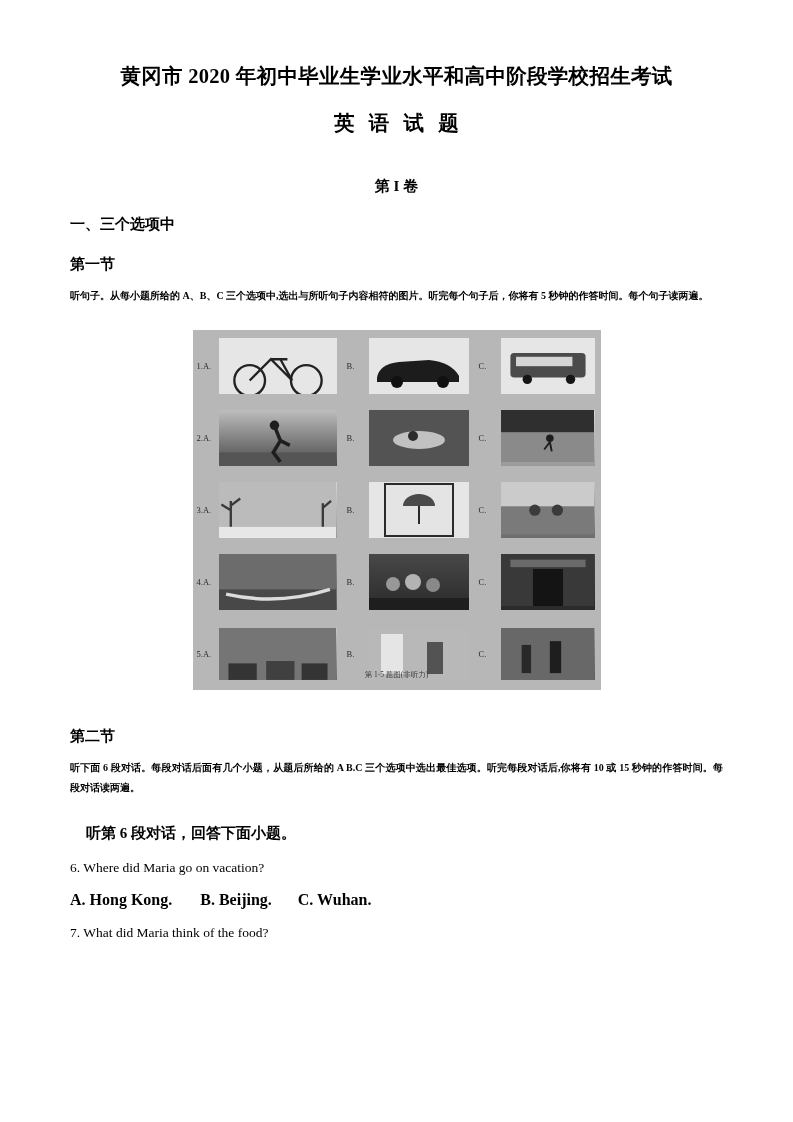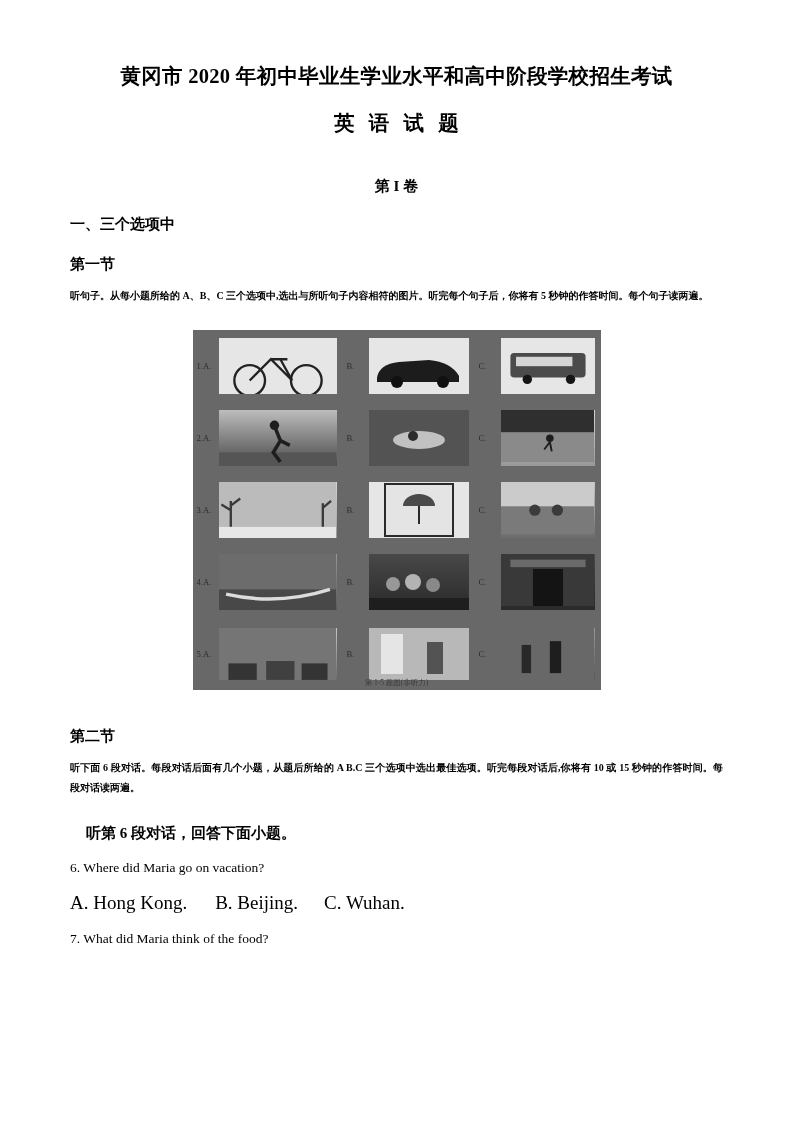--- a/index.html
+++ b/index.html
@@ -62,36 +62,36 @@
   }
   .para.loose {
     line-height: 2.05;
   }
   .q-text {
     font-size: 13.5px;
     line-height: 2.2;
     font-weight: normal;
   }
   .q-options {
-    font-size: 19px;
+    font-size: 16px;
     line-height: 2.2;
-    font-weight: normal;
+    font-weight: bold;
   }
   .q-options .opt {
     display: inline-block;
   }
   .opt-gap1 { width: 28px; display:inline-block; }
   .opt-gap2 { width: 26px; display:inline-block; }
 
   
   .pic-wrap {
     margin: 24px auto 0 auto;
     width: 408px;
     height: 360px;
-    background: #ef4444;
+    background: #fca5a5;
     position: relative;
     filter: grayscale(100%);
   }
   .pic-grid {
     position: absolute;
     inset: 0;
     display: flex;
     flex-direction: column;
   }
   .pic-row {
@@ -121,21 +121,21 @@
     height: 56px;
     flex: 1;
     margin-right: 6px;
     background: #8a8a8a;
     position: relative;
     overflow: hidden;
   }
   .thumb.small { height: 52px; }
   .caption {
     position: absolute;
-    bottom: 2px;
+    bottom: 10px;
     left: 0;
     width: 100%;
     text-align: center;
     font-size: 7.5px;
     color: #3a3a3a;
   }
   
   .sk { position: absolute; inset: 0; }
   .sk.white { background: #e8e6e1; }
   .sk.grad1 { background: linear-gradient(180deg,#bfbdb8 0%, #7a7874 60%, #4d4b48 100%); }

